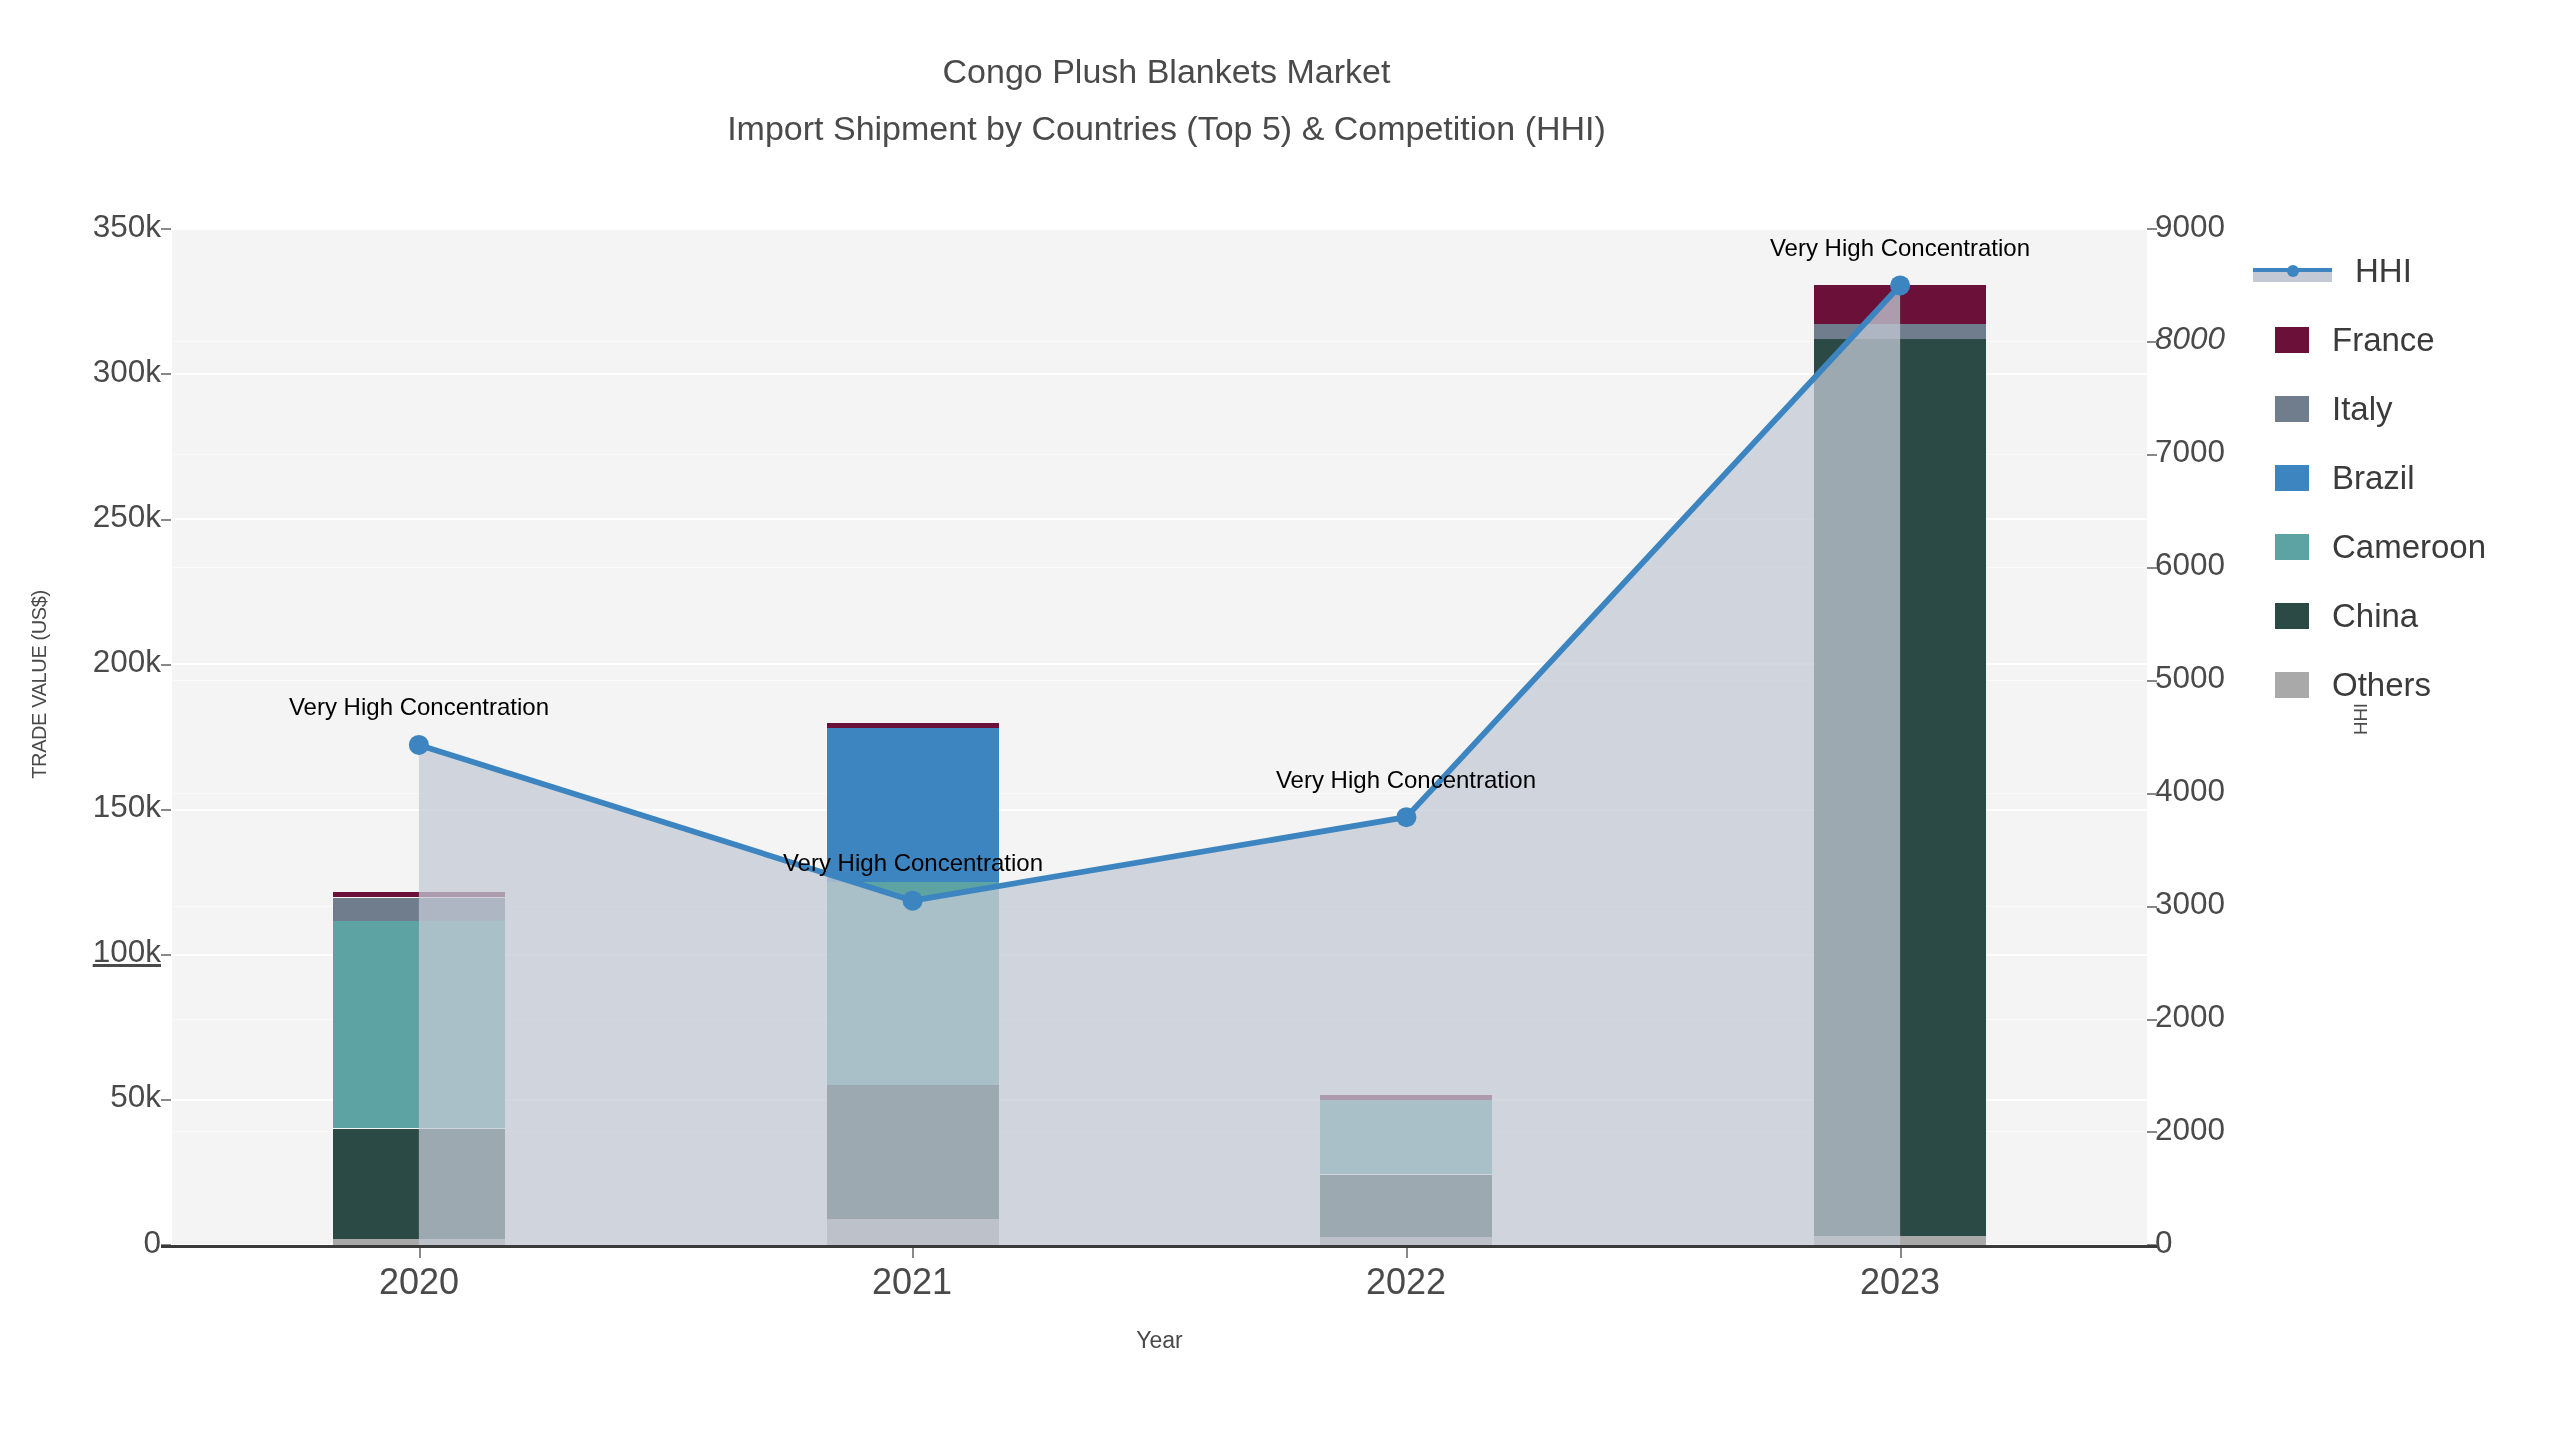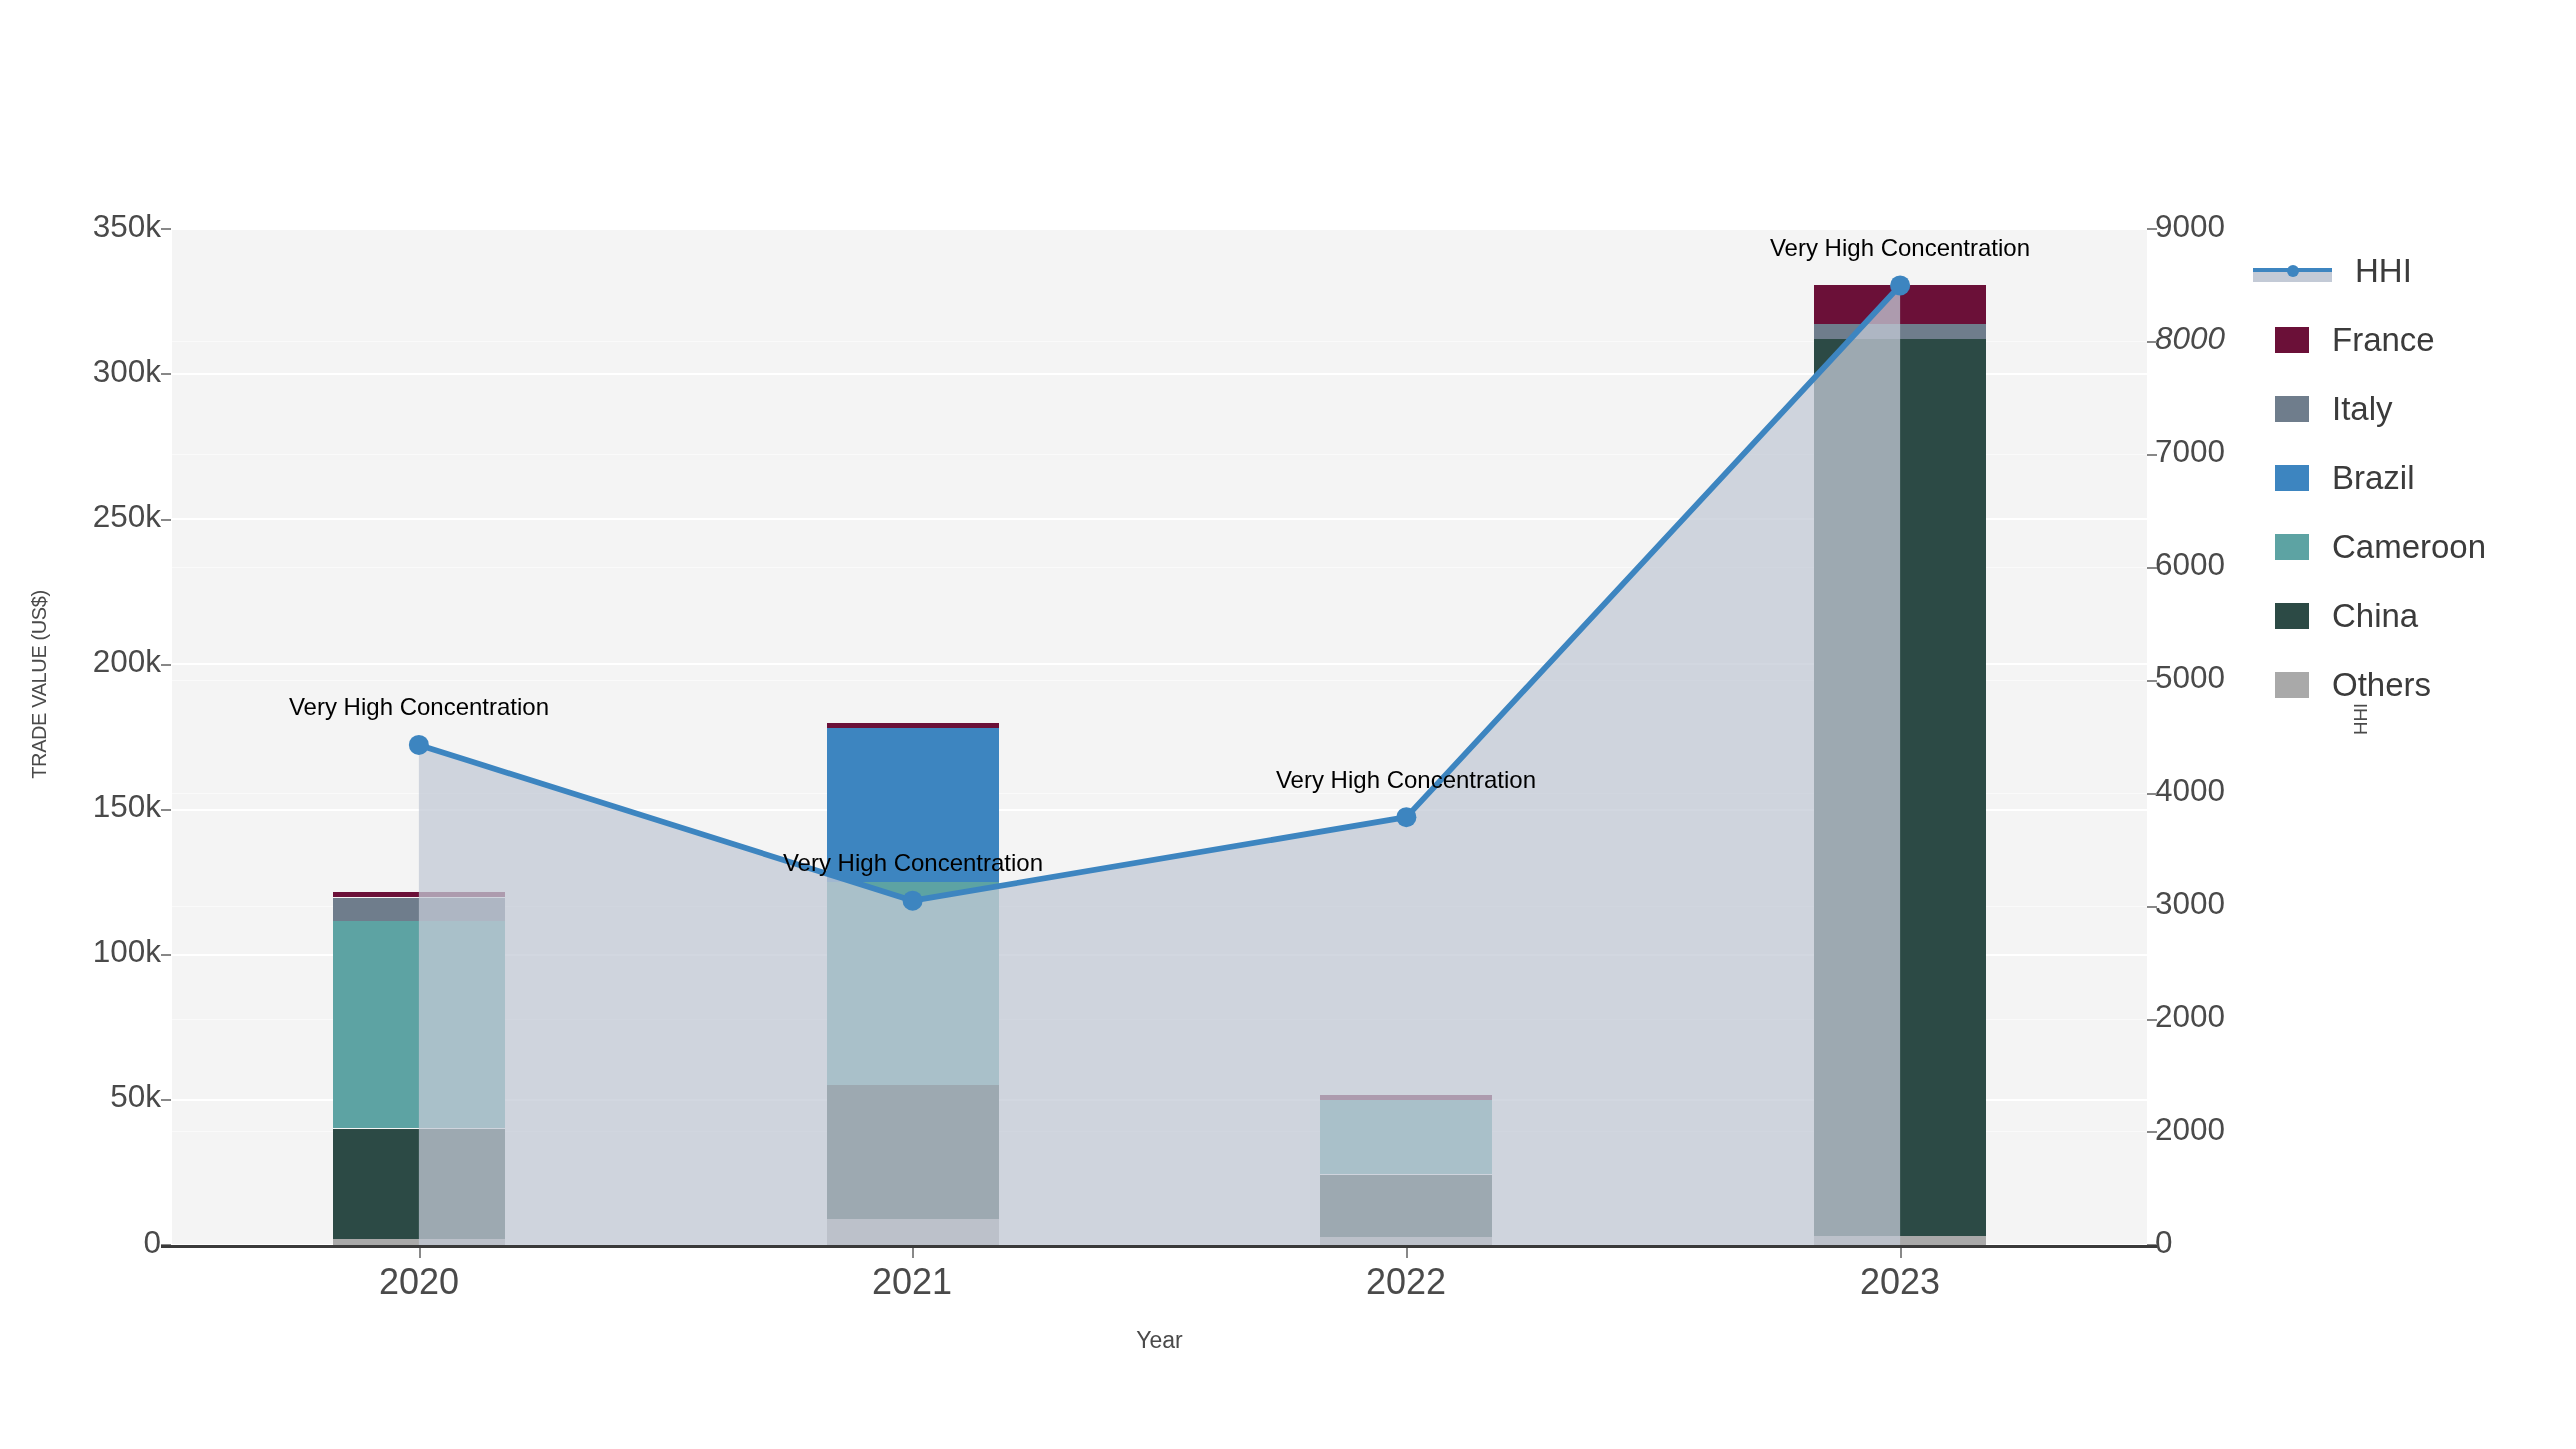--- a/index.html
+++ b/index.html
@@ -103,31 +103,35 @@
     width: 79px; height: 26px; margin-right: 0px; margin-left: -22px;
     position: relative; flex: 0 0 auto;
   }
   .legend-label { font-size: 33px; color: #3b3b3b; white-space: nowrap; }
 </style>
 </head>
 <body>
 
 <div id="root">
 
+  <div class="title-block">
+    <div class="title-line1">Congo Plush Blankets Market</div>
+    <div class="title-line2">Import Shipment by Countries (Top 5) &amp; Competition (HHI)</div>
+  </div>
 
   <div id="ylabel-left">TRADE VALUE (US$)</div>
   <div id="ylabel-right">HHI</div>
   <div id="xlabel">Year</div>
 
   <div id="ticks-left">
       <div class="ytick-left-wrap" style="top: 1224px;"><span class="ytick-left" style="position: static;">0</span></div>
       <div class="tick-mark-left" style="top: 1244px;"></div>
       <div class="ytick-left-wrap" style="top: 1078px;"><span class="ytick-left" style="position: static;">50k</span></div>
       <div class="tick-mark-left" style="top: 1099px;"></div>
-      <div class="ytick-left-wrap" style="top: 933px;"><span class="ytick-left" style="position: static;">100k</span></div>
+      <div class="ytick-left-wrap" style="top: 933px;"><span class="ytick-left" style="position: static; text-decoration: underline;">100k</span></div>
       <div class="tick-mark-left" style="top: 954px;"></div>
       <div class="ytick-left-wrap" style="top: 788px;"><span class="ytick-left" style="position: static;">150k</span></div>
       <div class="tick-mark-left" style="top: 809px;"></div>
       <div class="ytick-left-wrap" style="top: 643px;"><span class="ytick-left" style="position: static;">200k</span></div>
       <div class="tick-mark-left" style="top: 664px;"></div>
       <div class="ytick-left-wrap" style="top: 498px; padding-left: 38px;"><span class="ytick-left" style="position: static;">250k</span></div>
       <div class="tick-mark-left" style="top: 519px;"></div>
       <div class="ytick-left-wrap" style="top: 353px;"><span class="ytick-left" style="position: static;">300k</span></div>
       <div class="tick-mark-left" style="top: 373px;"></div>
       <div class="ytick-left-wrap" style="top: 208px;"><span class="ytick-left" style="position: static;">350k</span></div>

